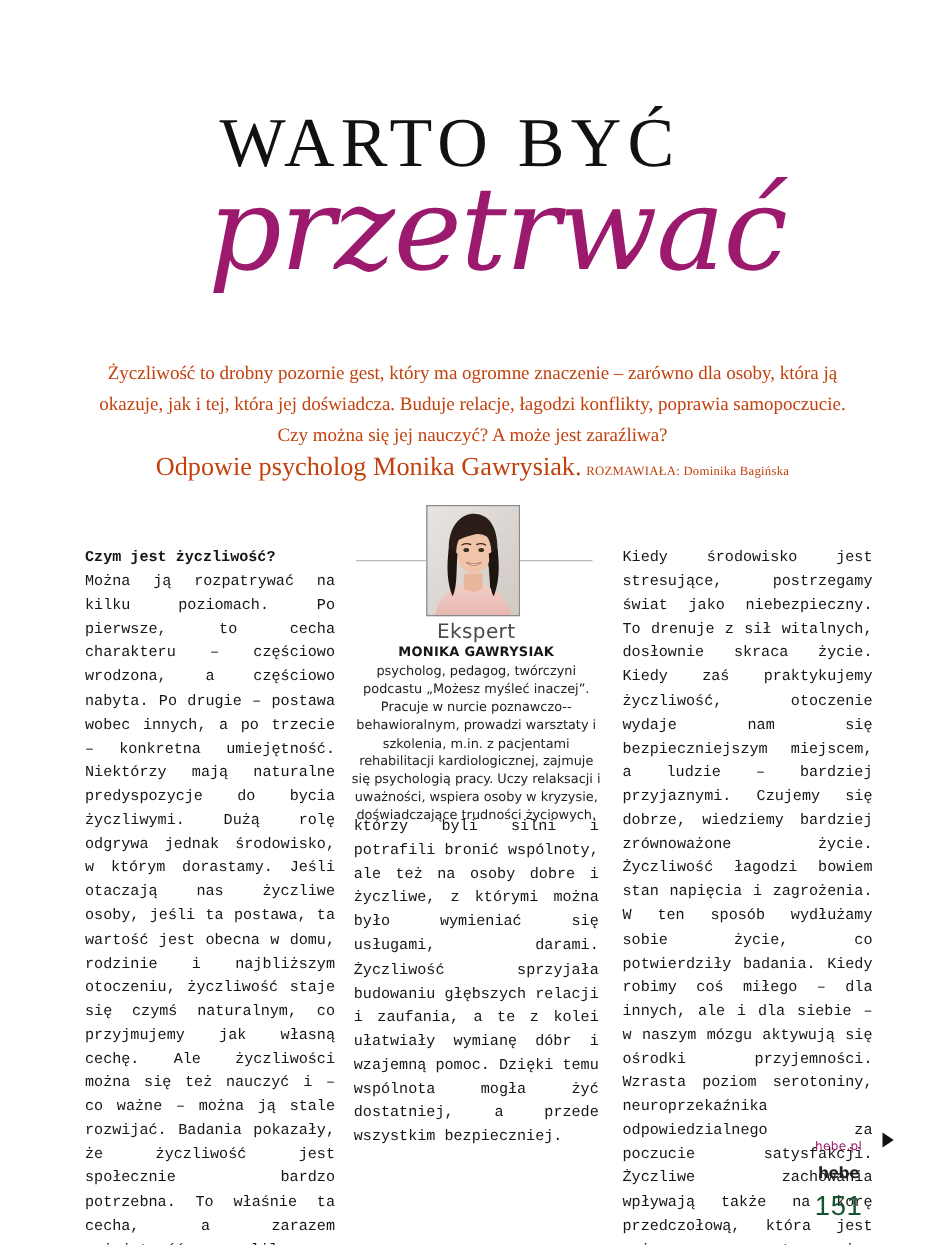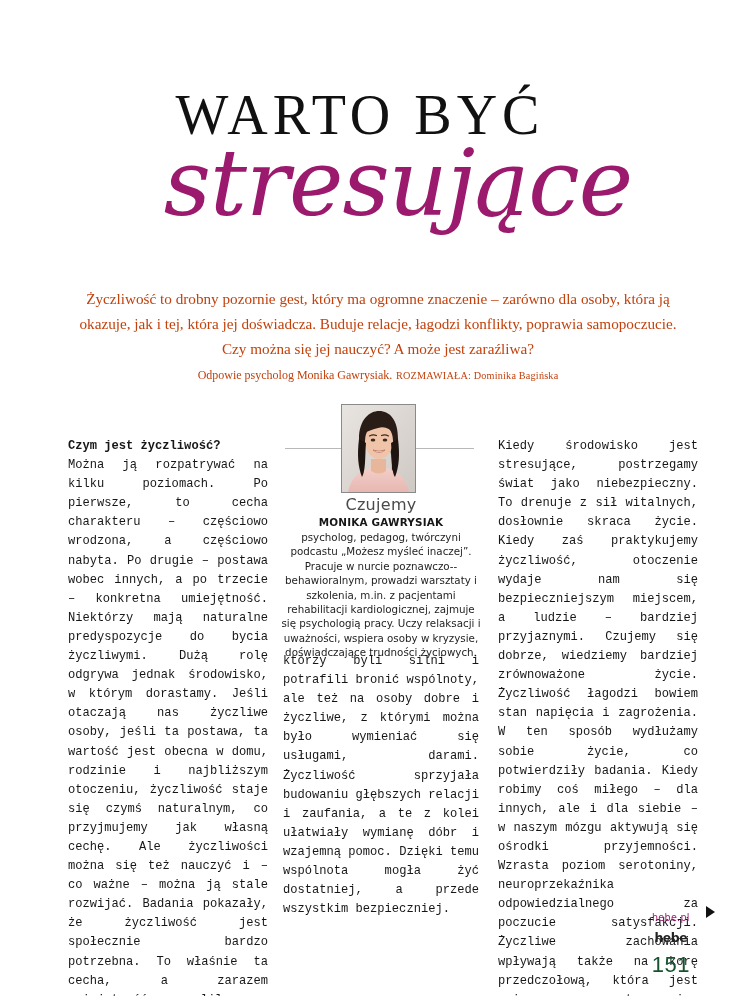--- a/index.html
+++ b/index.html
@@ -62,21 +62,21 @@
     left: 68px;
     top: 286px;
     width: 620px;
     text-align: center;
     font-family: "Liberation Serif", serif;
     font-size: 15.2px;
     line-height: 25px;
     color: #c2410c;
   }
   .lead .byline-main {
-    font-size: 12px;
+    font-size: 21px;
   }
   .lead .byline-small {
     font-size: 10.2px;
     letter-spacing: 0.2px;
   }
 
   
   .rule-left {
     position: absolute;
     left: 285px;
@@ -200,21 +200,21 @@
     border-bottom: 6px solid transparent;
   }
 </style>
 </head>
 <body>
 
 <div class="page">
 
   <div class="title-block">
     <div class="title-line1">WARTO BYĆ</div>
-    <div class="title-line2">stresujące</div>
+    <div class="title-line2">przetrwać</div>
   </div>
 
   <div class="lead">
     <span>Życzliwość to drobny pozornie gest, który ma ogromne znaczenie – zarówno dla osoby, która ją okazuje, jak i tej, która jej doświadcza. Buduje relacje, łagodzi konflikty, poprawia samopoczucie. Czy można się jej nauczyć? A może jest zaraźliwa?</span>
     <br>
     <span class="byline-main">Odpowie psycholog Monika Gawrysiak.</span>
     <span class="byline-small">ROZMAWIAŁA: Dominika Bagińska</span>
   </div>
 
   <div class="rule-left"></div>
@@ -251,21 +251,21 @@
       <path d="M39.5 30.6 q3.5 -1.6 7 0.4" stroke="#3a2a20" stroke-width="1.1" fill="none" stroke-linecap="round"></path>
 
       <path d="M31 45 q6 5 12 0 q-6 2.4 -12 0 z" fill="#ffffff" stroke="#b3685f" stroke-width="0.7"></path>
 
       <path d="M17 34 C15 50 16 62 20 72 C24 66 23 48 24 38 Z" fill="#1f1510"></path>
       <path d="M56 34 C58 50 57 62 53 72 C49 66 50 48 49 38 Z" fill="#1f1510"></path>
     </svg>
   </div>
 
   <div class="expert">
-    <div class="expert-title">Czujemy</div>
+    <div class="expert-title">Ekspert</div>
     <div class="expert-name">MONIKA GAWRYSIAK</div>
     <div class="expert-bio">psycholog, pedagog, twórczyni podcastu „Możesz myśleć inaczej”. Pracuje w nurcie poznawczo--behawioralnym, prowadzi warsztaty i szkolenia, m.in. z pacjentami rehabilitacji kardiologicznej, zajmuje się psychologią pracy. Uczy relaksacji i uważności, wspiera osoby w kryzysie, doświadczające trudności życiowych.</div>
   </div>
 
   <div class="col col-left">
     <p class="q first">Czym jest życzliwość?</p>
     <p>Można ją rozpatrywać na kilku poziomach. Po pierwsze, to cecha charakteru – częściowo wrodzona, a częściowo nabyta. Po drugie – postawa wobec innych, a po trzecie – konkretna umiejętność. Niektórzy mają naturalne predyspozycje do bycia życzliwymi. Dużą rolę odgrywa jednak środowisko, w którym dorastamy. Jeśli otaczają nas życzliwe osoby, jeśli ta postawa, ta wartość jest obecna w domu, rodzinie i najbliższym otoczeniu, życzliwość staje się czymś naturalnym, co przyjmujemy jak własną cechę. Ale życzliwości można się też nauczyć i – co ważne – można ją stale rozwijać. Badania pokazały, że życzliwość jest społecznie bardzo potrzebna. To właśnie ta cecha, a zarazem umiejętność pozwoliła nam jako gatunkowi przetrwać ewolucyjnie.</p>
   </div>
 
   <div class="col col-mid">

